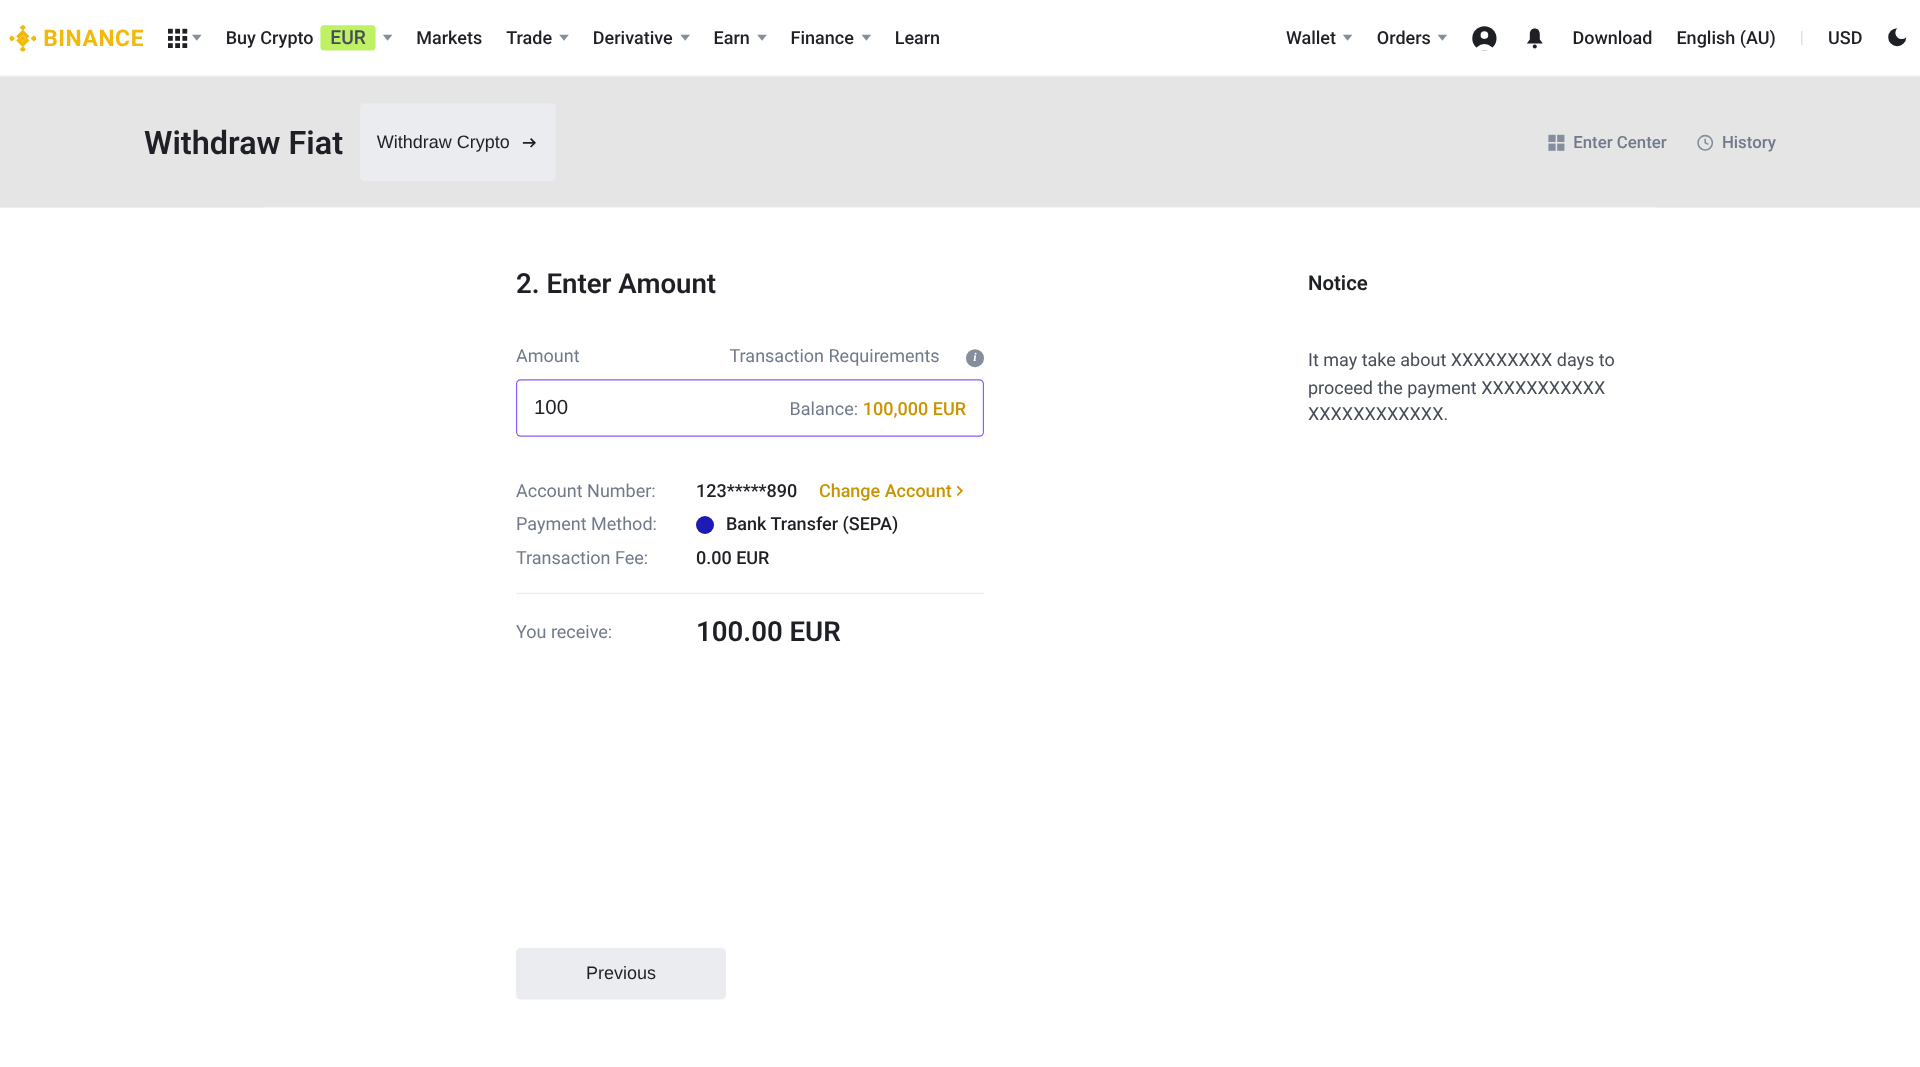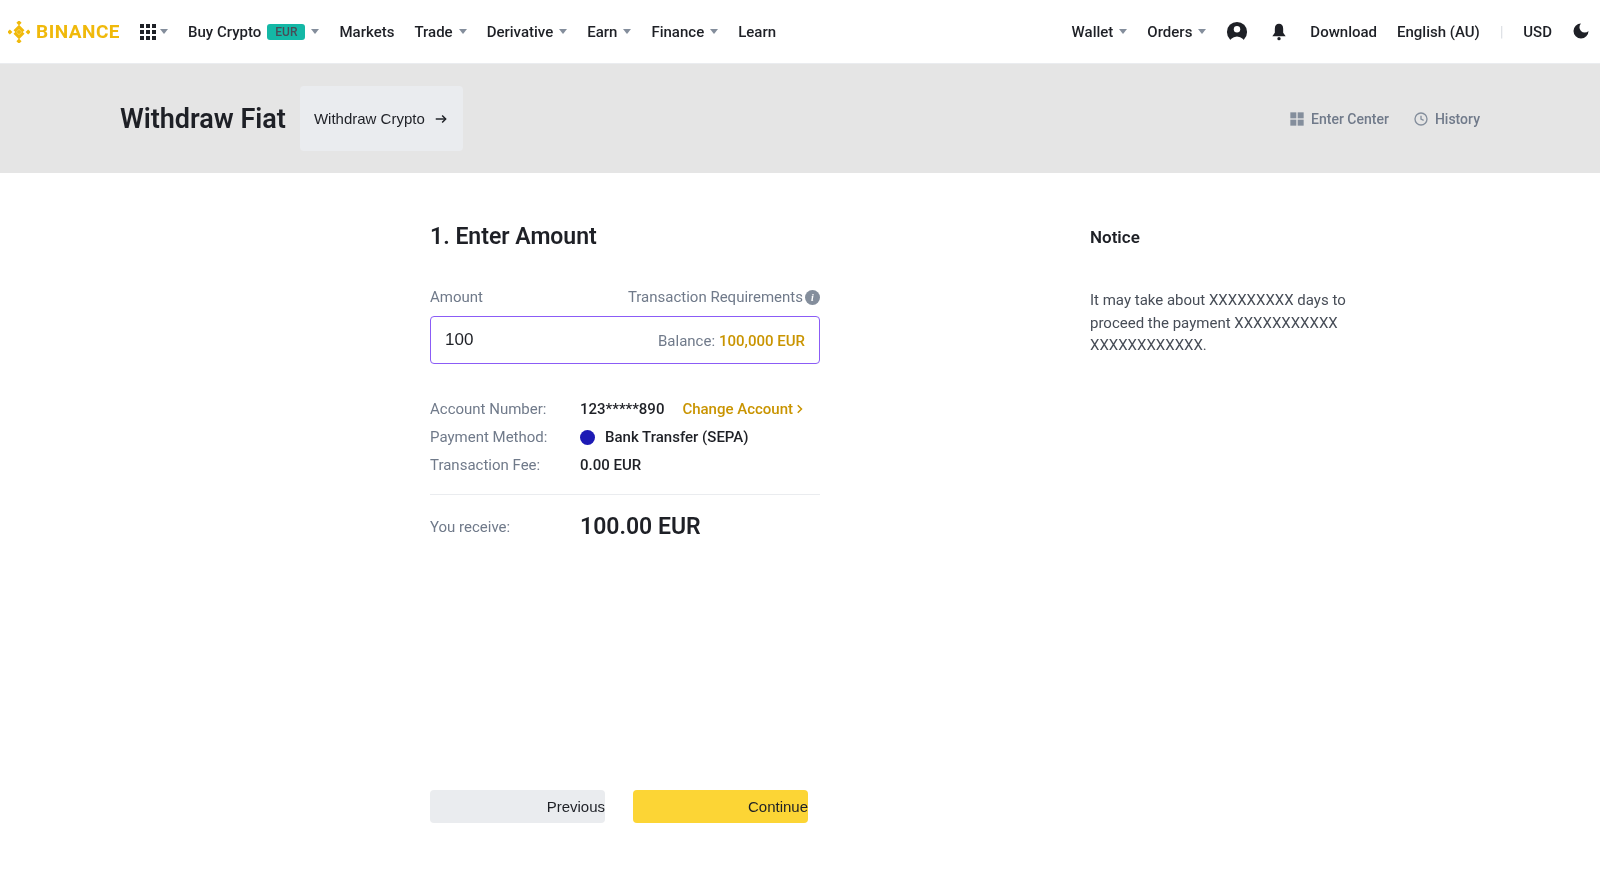--- a/index.html
+++ b/index.html
@@ -19,21 +19,21 @@
     }
     .header-left { display: flex; align-items: center; gap: 20px; }
     .header-right { display: flex; align-items: center; gap: 20px; }
     .logo { display: flex; align-items: center; gap: 6px; color: #f0b90b; font-weight: 700; font-size: 19px; letter-spacing: 0.5px; }
     .logo-icon { width: 22px; height: 22px; }
     .apps-grid { display: flex; align-items: center; gap: 4px; cursor: pointer; }
     .grid-icon { display: grid; grid-template-columns: repeat(3, 4px); grid-template-rows: repeat(3, 4px); gap: 2px; }
     .grid-icon span { background: #1e2026; width: 4px; height: 4px; }
     .caret { width: 0; height: 0; border-left: 4px solid transparent; border-right: 4px solid transparent; border-top: 5px solid #848e9c; }
     .nav-item { display: flex; align-items: center; gap: 6px; font-size: 15px; color: #1e2026; cursor: pointer; font-weight: 500; }
-    .pill { background: #14b8a6; color: #474d57; padding: 1px 8px; border-radius: 3px; font-size: 12px; font-weight: 500; }
+    .pill { background: #bef264; color: #474d57; padding: 1px 8px; border-radius: 3px; font-size: 16px; font-weight: 500; }
     .icon-circle { width: 22px; height: 22px; display: flex; align-items: center; justify-content: center; cursor: pointer; }
     .separator { color: #d8dce1; font-size: 14px; }
     .theme-toggle { width: 20px; height: 20px; cursor: pointer; }
 
     .subheader {
       background: #e5e5e5;
       padding: 22px 120px;
       display: flex;
       align-items: center;
       justify-content: space-between;
@@ -61,21 +61,21 @@
       padding: 50px 0 40px;
       display: flex;
       max-width: 1160px;
       margin: 0 auto;
     }
     .left-col { width: 600px; margin-left: 210px; }
     .right-col { margin-left: 60px; width: 280px; padding-top: 4px; }
     .step-title { font-size: 23px; font-weight: 600; margin-bottom: 38px; color: #1e2026; }
     .field-row { display: flex; justify-content: space-between; align-items: center; margin-bottom: 10px; }
     .label { font-size: 15px; color: #707a8a; }
-    .tx-req { display: flex; align-items: center; gap: 2px; font-size: 15px; color: #707a8a; }
+    .tx-req { display: flex; align-items: flex-end; gap: 22px; font-size: 15px; color: #707a8a; }
     .info-icon { width: 15px; height: 15px; border-radius: 50%; background: #848e9c; color: #fff; display: flex; align-items: center; justify-content: center; font-size: 10px; font-weight: bold; font-style: italic; font-family: Georgia, serif; }
     .amount-input-wrap {
       border: 1px solid #8b5cf6;
       border-radius: 4px;
       padding: 13px 14px;
       display: flex;
       justify-content: space-between;
       align-items: center;
       width: 390px;
     }
@@ -91,21 +91,21 @@
     .sepa-dot { width: 15px; height: 15px; border-radius: 50%; background: #1d1ab5; }
     .divider { border: none; border-top: 1px solid #eaecef; margin: 20px 0 18px; }
     .receive-row { display: flex; align-items: center; }
     .receive-label { width: 150px; font-size: 15px; color: #707a8a; }
     .receive-amount { font-size: 23px; font-weight: 600; color: #1e2026; }
 
     .notice-title { font-size: 17px; font-weight: 600; color: #1e2026; margin-bottom: 42px; }
     .notice-text { font-size: 15px; color: #474d57; line-height: 1.5; }
 
     .buttons { display: flex; gap: 28px; margin-top: 250px; }
-    .btn { width: 175px; height: 33px; border: none; border-radius: 4px; font-size: 15px; font-weight: 500; cursor: pointer; text-align: right; }
+    .btn { width: 175px; height: 43px; border: none; border-radius: 4px; font-size: 15px; font-weight: 500; cursor: pointer; }
     .btn-prev { background: #eaecef; color: #1e2026; }
     .btn-continue { background: #fcd535; color: #1e2026; }
   </style>
 </head>
 <body>
 
 <div class="header">
   <div class="header-left">
     <div class="logo">
       <svg class="logo-icon" viewBox="0 0 24 24">
@@ -229,21 +229,21 @@
           <circle cx="12" cy="12" r="9"></circle>
           <polyline points="12,7 12,12 16,14"></polyline>
         </svg>
       <span>History</span>
     </div>
   </div>
 </div>
 
 <div class="main">
   <div class="left-col">
-    <h2 class="step-title">1. Enter Amount</h2>
+    <h2 class="step-title">2. Enter Amount</h2>
 
     <div class="field-row" style="width:390px">
       <span class="label">Amount</span>
       <div class="tx-req">
         <span>Transaction Requirements</span>
         <span class="info-icon">i</span>
       </div>
     </div>
 
     <div class="amount-input-wrap">
@@ -280,21 +280,20 @@
       </div>
       <hr class="divider">
       <div class="receive-row">
         <span class="receive-label">You receive:</span>
         <span class="receive-amount">100.00 EUR</span>
       </div>
     </div>
 
     <div class="buttons">
       <button class="btn btn-prev">Previous</button>
-      <button class="btn btn-continue">Continue</button>
     </div>
   </div>
 
   <div class="right-col">
     <h3 class="notice-title">Notice</h3>
     <p class="notice-text">It may take about XXXXXXXXX days to proceed the payment XXXXXXXXXXX XXXXXXXXXXXX.</p>
   </div>
 </div>
 
 </body></html>

